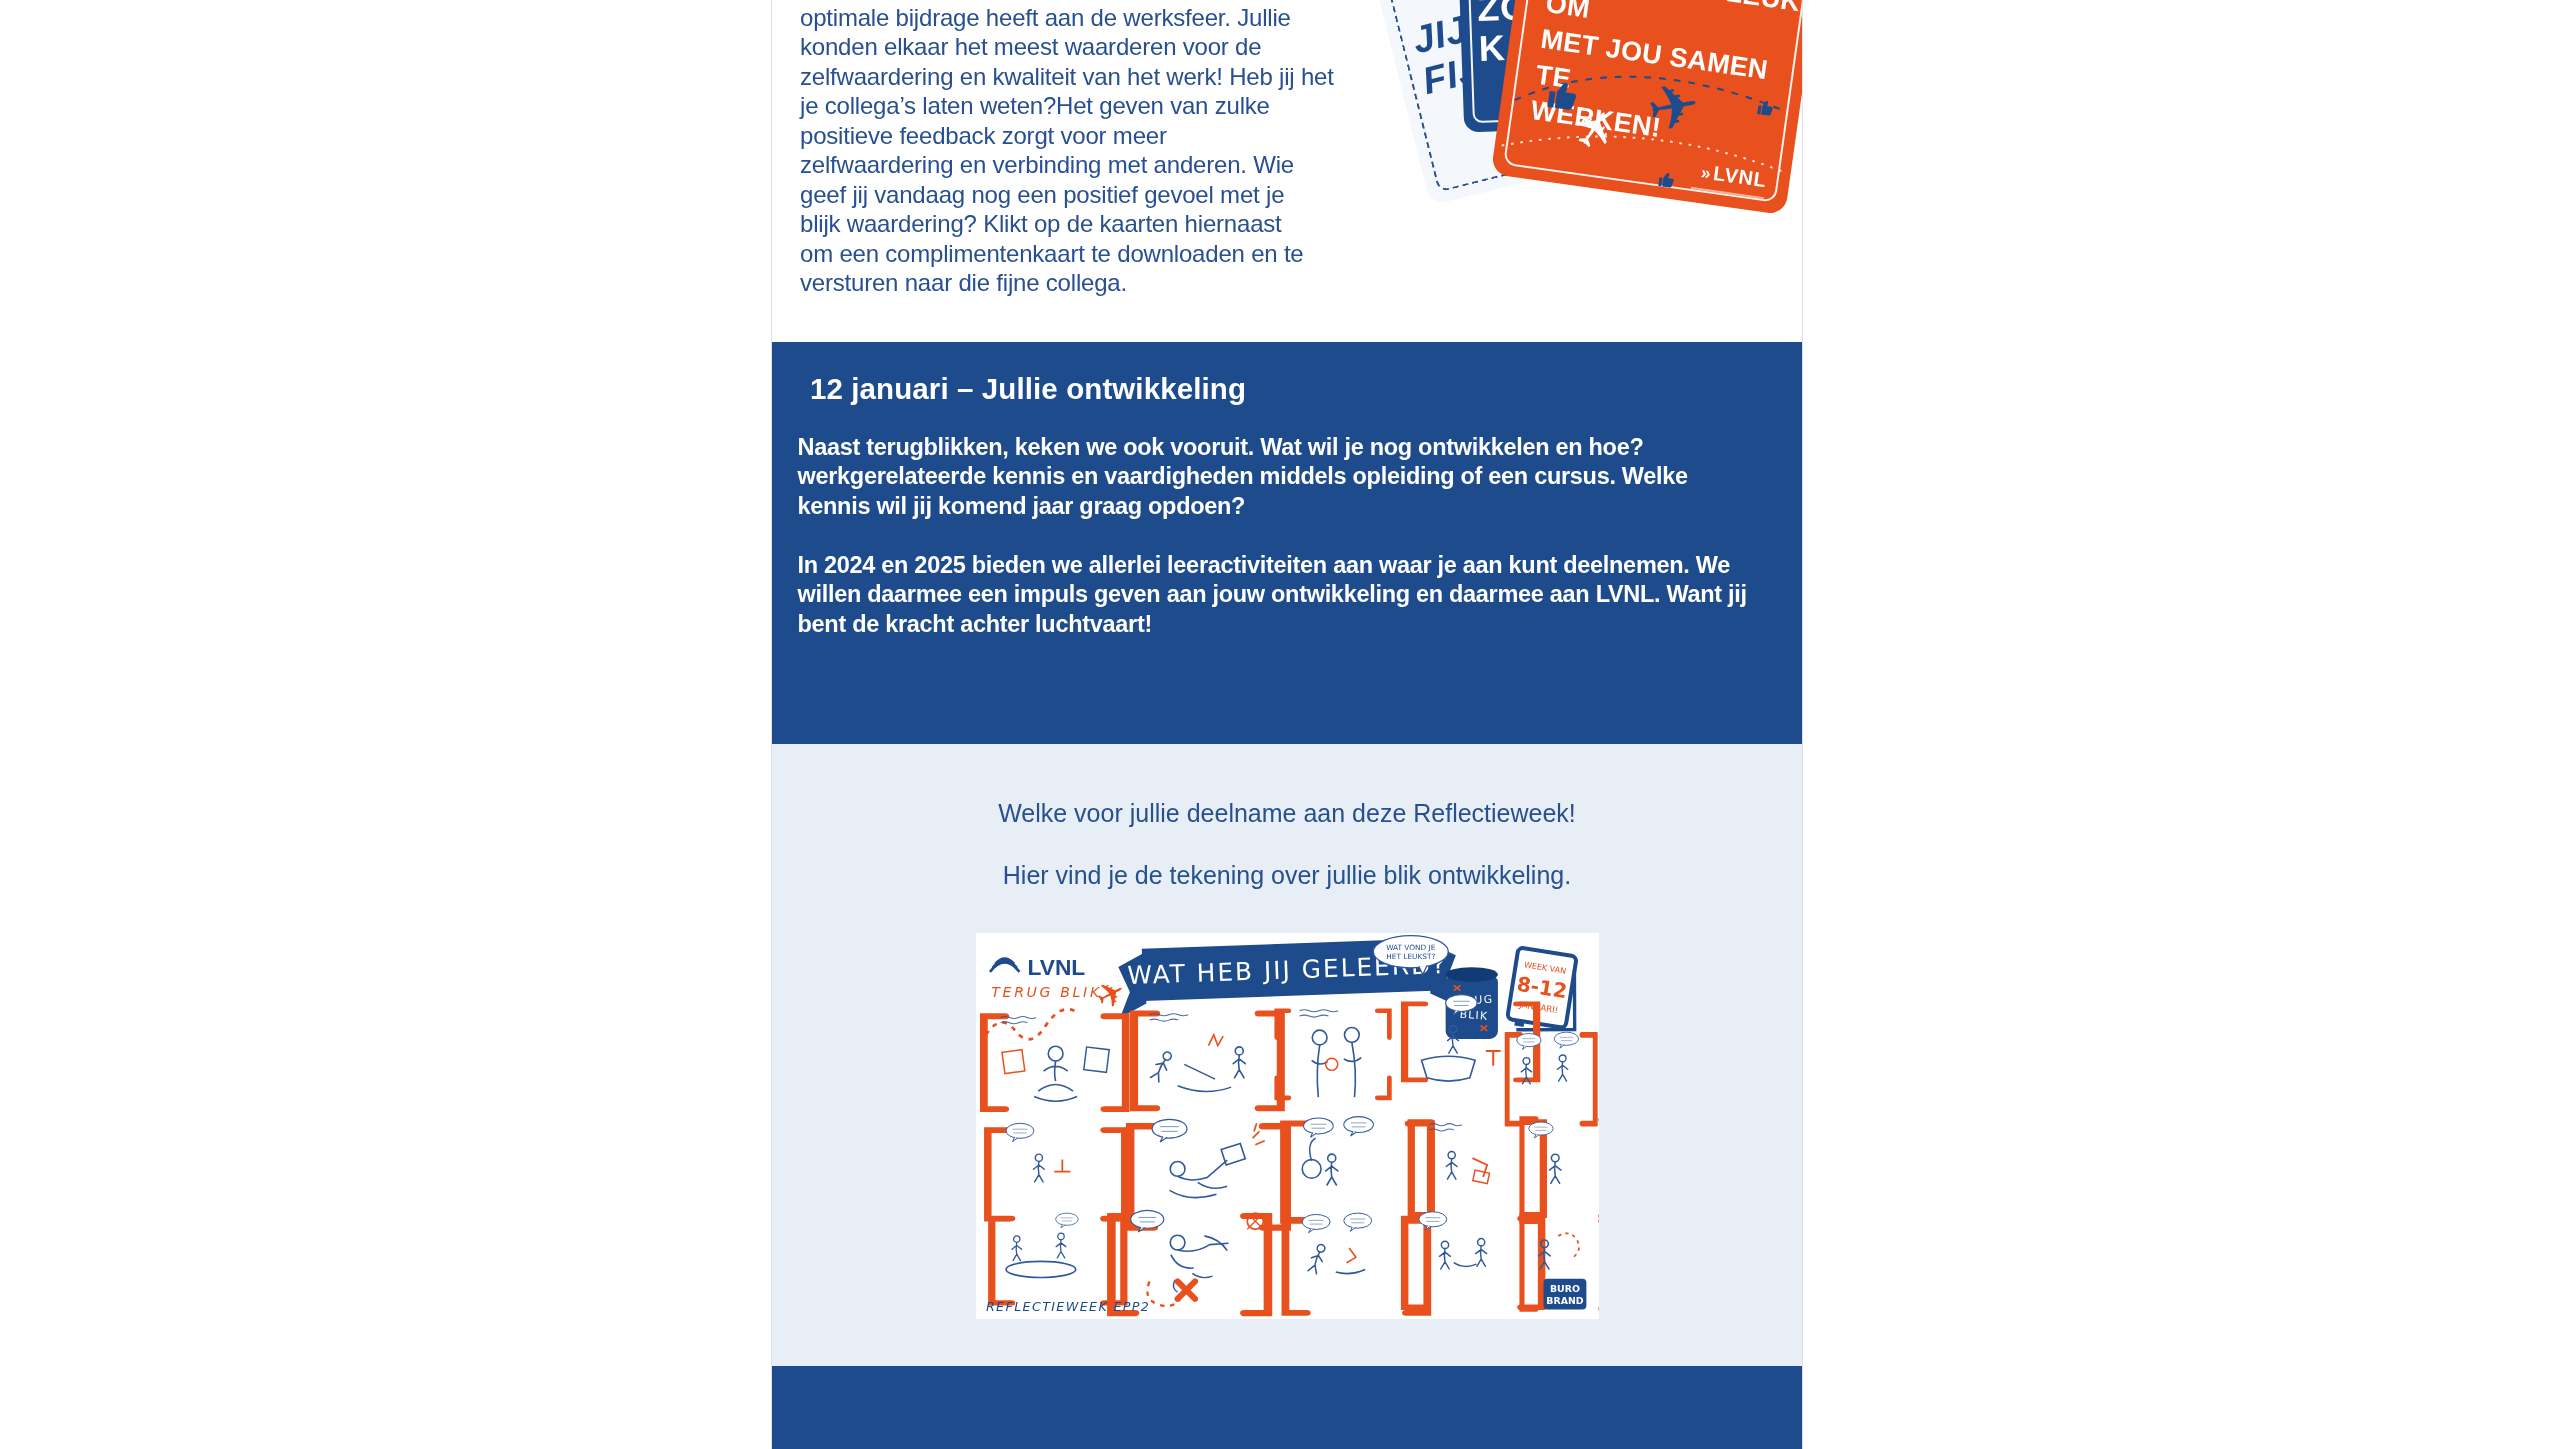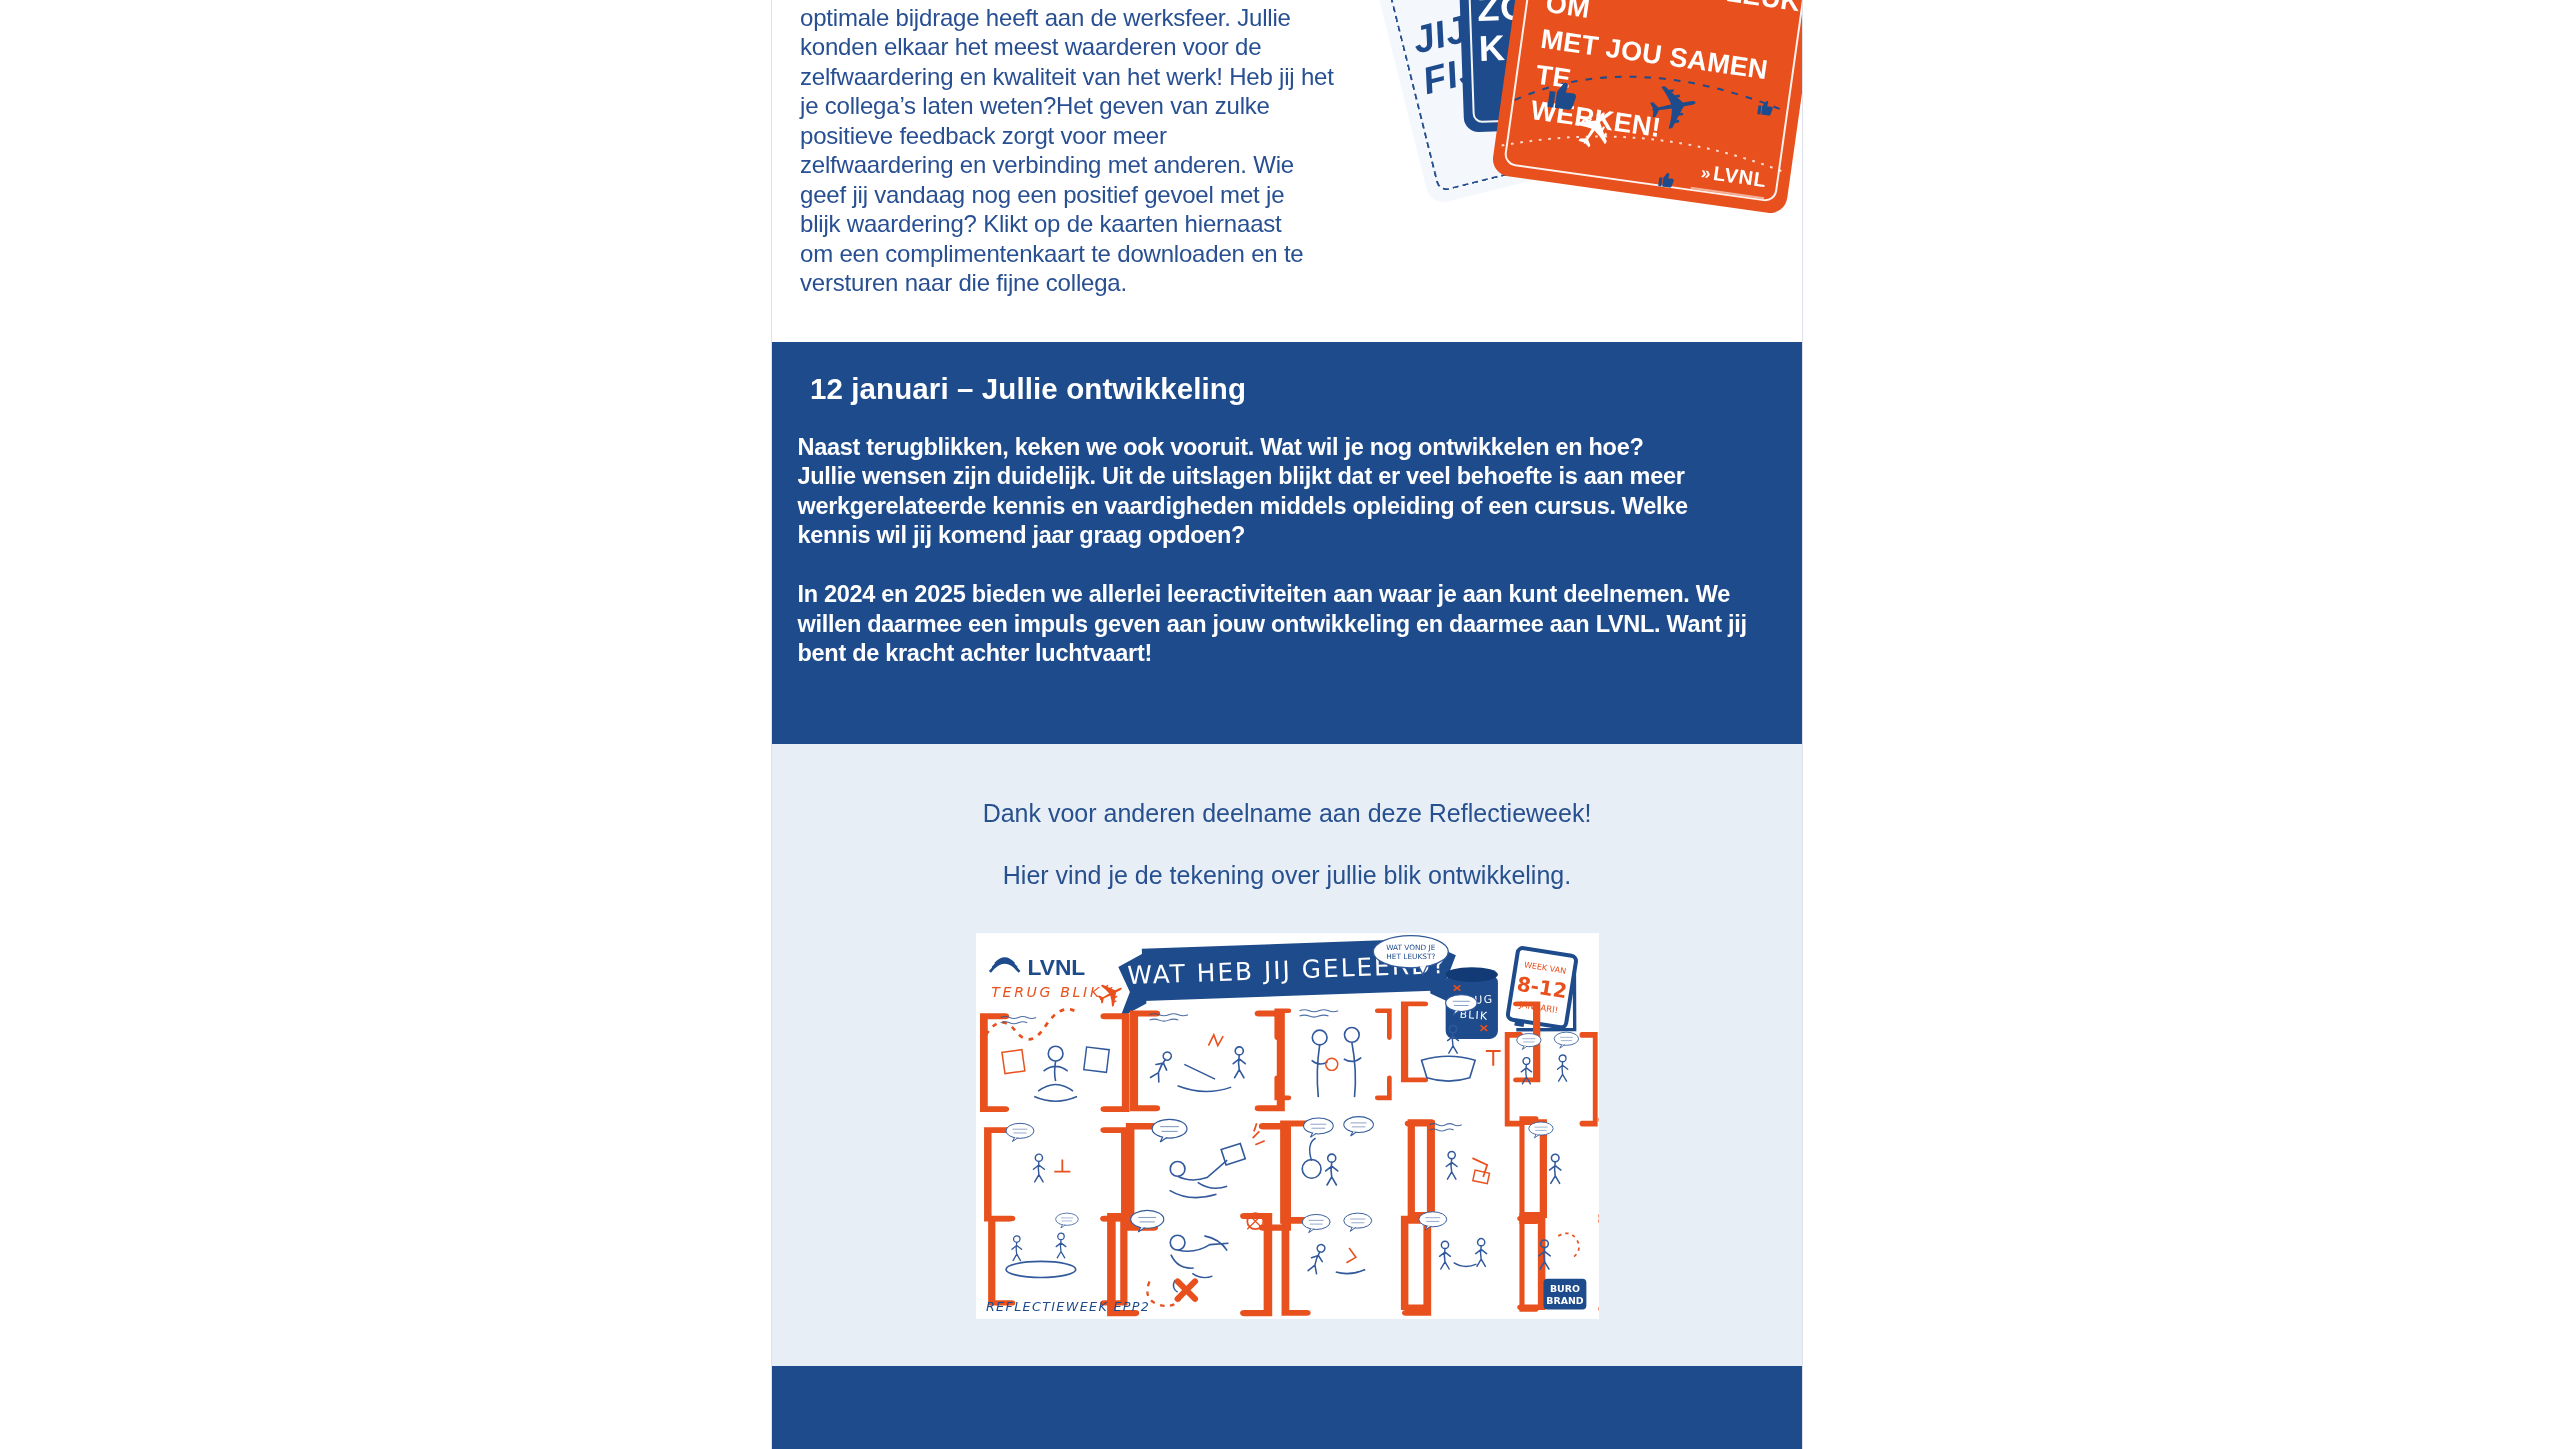--- a/index.html
+++ b/index.html
@@ -167,33 +167,32 @@
       <div class="plane-white">✈</div>
       <div class="logo"><span class="chev">»</span><span>LVNL</span></div>
       <div class="logo-underline"></div>
     </div>
   </div>
 
   <div class="sec-blue">
     <div class="title">12 januari – Jullie ontwikkeling</div>
     <div class="para">
       <div class="line">Naast terugblikken, keken we ook vooruit. Wat wil je nog ontwikkelen en hoe?</div>
-      <div class="line">Jullie wensen zijn duidelijk. Uit de uitslagen blijkt dat er veel behoefte is aan meer</div>
       <div class="line">werkgerelateerde kennis en vaardigheden middels opleiding of een cursus. Welke</div>
       <div class="line">kennis wil jij komend jaar graag opdoen?</div>
     </div>
     <div class="para second">
       <div class="line">In 2024 en 2025 bieden we allerlei leeractiviteiten aan waar je aan kunt deelnemen. We</div>
       <div class="line">willen daarmee een impuls geven aan jouw ontwikkeling en daarmee aan LVNL. Want jij</div>
       <div class="line">bent de kracht achter luchtvaart!</div>
     </div>
   </div>
 
   <div class="sec-light">
-    <div class="thanks-line">Dank voor anderen deelname aan deze Reflectieweek!</div>
+    <div class="thanks-line">Welke voor jullie deelname aan deze Reflectieweek!</div>
     <div class="thanks-line second">Hier vind je de tekening over jullie blik ontwikkeling.</div>
 
     <div class="illustration">
       <svg width="623" height="386" viewBox="0 0 928 576">
         <defs>
           <g id="bracket" stroke="#e8501d" stroke-width="8" fill="none" stroke-linecap="round">
             <path d="M24 2 H2 V128 H24"></path>
             <path d="M126 2 h22 V128 h-22"></path>
           </g>
           <g id="fig" stroke="#31599b" stroke-width="2.4" fill="none" stroke-linecap="round">

